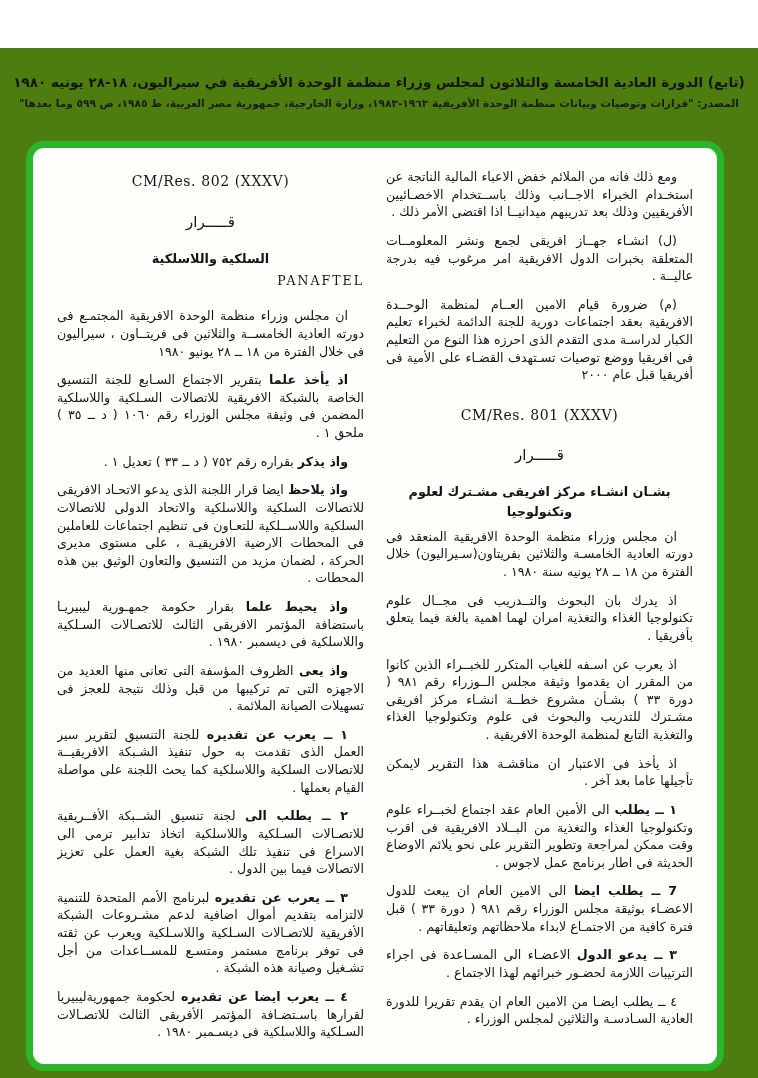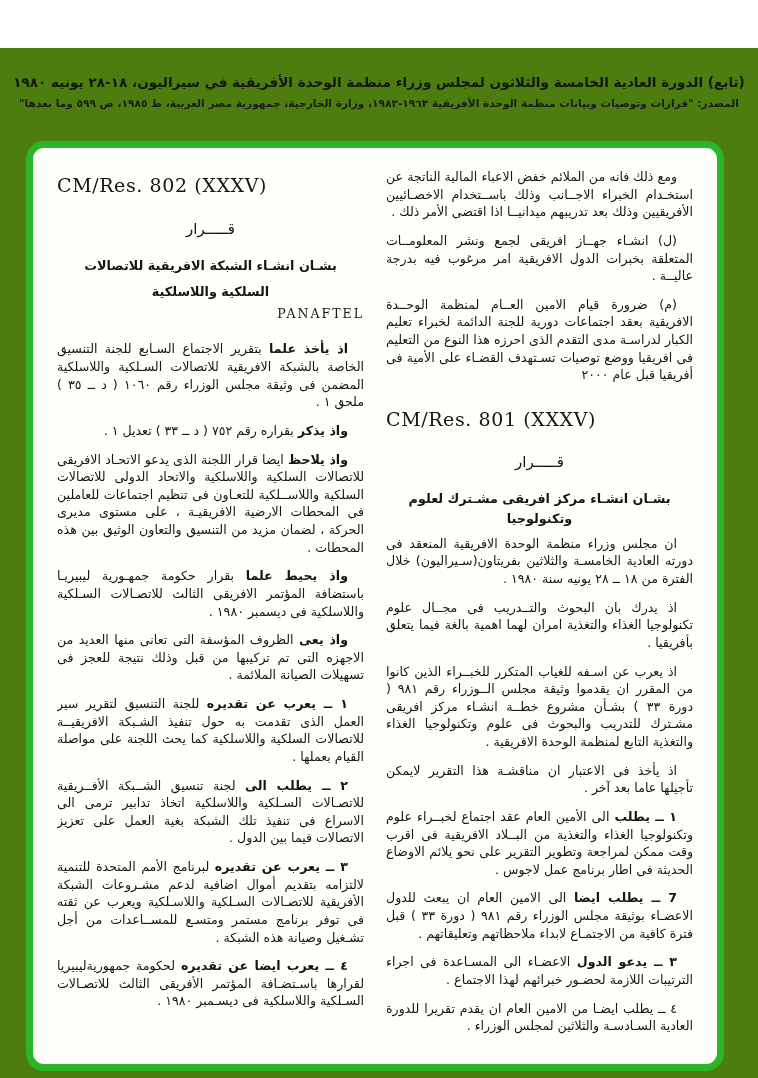--- a/index.html
+++ b/index.html
@@ -49,23 +49,23 @@
     text-align: justify;
     font-size: 12.6px;
     line-height: 1.40;
     overflow: hidden;
   }
 
   .para { margin: 0 0 11px 0; text-indent: 16px; }
   .para .lead { font-weight: bold; }
 
   .ref {
-    direction: ltr; text-align: left;
+    direction: ltr; text-align: center;
     font-family: "DejaVu Serif", serif;
-    font-size: 19px; letter-spacing: 0.6px;
+    font-size: 14px; letter-spacing: 0.6px;
     margin: 4px 0 20px 0; text-indent: 0;
     font-weight: 500;
   }
   .col-right .ref { margin-top: 22px; }
 
   .res-title {
     text-align: center; font-weight: normal;
     font-size: 15px; letter-spacing: 1px;
     margin: 0 0 16px 0; text-indent: 0;
   }
@@ -118,24 +118,24 @@
         <p class="para"><span class="lead"></span><span>اذ يأخذ فى الاعتبار ان مناقشـة هذا التقرير لايمكن تأجيلها عاما بعد آخر .</span></p>
         <p class="para"><span class="lead">١ ــ يطلب</span><span> الى الأمين العام عقد اجتماع لخبــراء علوم وتكنولوجيا الغذاء والتغذية من البــلاد الافريقية فى اقرب وقت ممكن لمراجعة وتطوير التقرير على نحو يلائم الاوضاع الحديثة فى اطار برنامج عمل لاجوس .</span></p>
         <p class="para"><span class="lead">7 ــ يطلب ايضا</span><span> الى الامين العام ان يبعث للدول الاعضـاء بوثيقة مجلس الوزراء رقم ٩٨١ ( دورة ٣٣ ) قبل فترة كافية من الاجتمـاع لابداء ملاحظاتهم وتعليقاتهم .</span></p>
         <p class="para"><span class="lead">٣ ــ يدعو الدول</span><span> الاعضـاء الى المسـاعدة فى اجراء الترتيبات اللازمة لحضـور خبرائهم لهذا الاجتماع .</span></p>
         <p class="para"><span class="lead"></span><span>٤ ــ يطلب ايضـا من الامين العام ان يقدم تقريرا للدورة العادية السـادسـة والثلاثين لمجلس الوزراء .</span></p>
       </div>
 
       <div class="col col-left">
         <p class="ref">CM/Res. 802 (XXXV)</p>
         <p class="res-title">قـــــرار</p>
-        <p class="res-subtitle">بشـان انشـاء الشبكة الافريقية للاتصالات</p>
         <p class="res-subtitle last">السلكية واللاسلكية</p>
         <p class="latin-center">PANAFTEL</p>
 
+        <p class="para"><span class="lead"></span><span>ان مجلس وزراء منظمة الوحدة الافريقية المجتمـع فى دورته العادية الخامســة والثلاثين فى فريتــاون ، سيراليون فى خلال الفترة من ١٨ ــ ٢٨ يونيو ١٩٨٠</span></p>
         <p class="para"><span class="lead">اذ يأخذ علما</span><span> بتقرير الاجتماع السـابع للجنة التنسيق الخاصة بالشبكة الافريقية للاتصالات السـلكية واللاسلكية المضمن فى وثيقة مجلس الوزراء رقم ١٠٦٠ ( د ــ ٣٥ ) ملحق ١ .</span></p>
         <p class="para"><span class="lead">واذ يذكر</span><span> بقراره رقم ٧٥٢ ( د ــ ٣٣ ) تعديل ١ .</span></p>
         <p class="para"><span class="lead">واذ يلاحظ</span><span> ايضا قرار اللجنة الذى يدعو الاتحـاد الافريقى للاتصالات السلكية واللاسلكية والاتحاد الدولى للاتصالات السلكية واللاســلكية للتعـاون فى تنظيم اجتماعات للعاملين فى المحطات الارضية الافريقيـة ، على مستوى مديرى الحركة ، لضمان مزيد من التنسيق والتعاون الوثيق بين هذه المحطات .</span></p>
         <p class="para"><span class="lead">واذ يحيط علما</span><span> بقرار حكومة جمهـورية ليبيريـا باستضافة المؤتمر الافريقى الثالث للاتصـالات السـلكية واللاسلكية فى ديسمبر ١٩٨٠ .</span></p>
         <p class="para"><span class="lead">واذ يعى</span><span> الظروف المؤسفة التى تعانى منها العديد من الاجهزه التى تم تركيبها من قبل وذلك نتيجة للعجز فى تسهيلات الصيانة الملائمة .</span></p>
         <p class="para"><span class="lead">١ ــ يعرب عن تقديره</span><span> للجنة التنسيق لتقرير سير العمل الذى تقدمت به حول تنفيذ الشـبكة الافريقيــة للاتصالات السلكية واللاسلكية كما يحث اللجنة على مواصلة القيام بعملها .</span></p>
         <p class="para"><span class="lead">٢ ــ يطلب الى</span><span> لجنة تنسيق الشــبكة الأفــريقية للاتصـالات السـلكية واللاسلكية اتخاذ تدابير ترمى الى الاسراع فى تنفيذ تلك الشبكة بغية العمل على تعزيز الاتصالات فيما بين الدول .</span></p>
         <p class="para"><span class="lead">٣ ــ يعرب عن تقديره</span><span> لبرنامج الأمم المتحدة للتنمية لالتزامه بتقديم أموال اضافية لدعم مشـروعات الشبكة الأفريقية للاتصـالات السـلكية واللاسـلكية ويعرب عن ثقته فى توفر برنامج مستمر ومتسـع للمســاعدات من أجل تشـغيل وصيانة هذه الشبكة .</span></p>
         <p class="para"><span class="lead">٤ ــ يعرب ايضا عن تقديره</span><span> لحكومة جمهوريةليبيريا لقرارها باسـتضـافة المؤتمر الأفريقى الثالث للاتصـالات السـلكية واللاسلكية فى ديسـمبر ١٩٨٠ .</span></p>
       </div>

